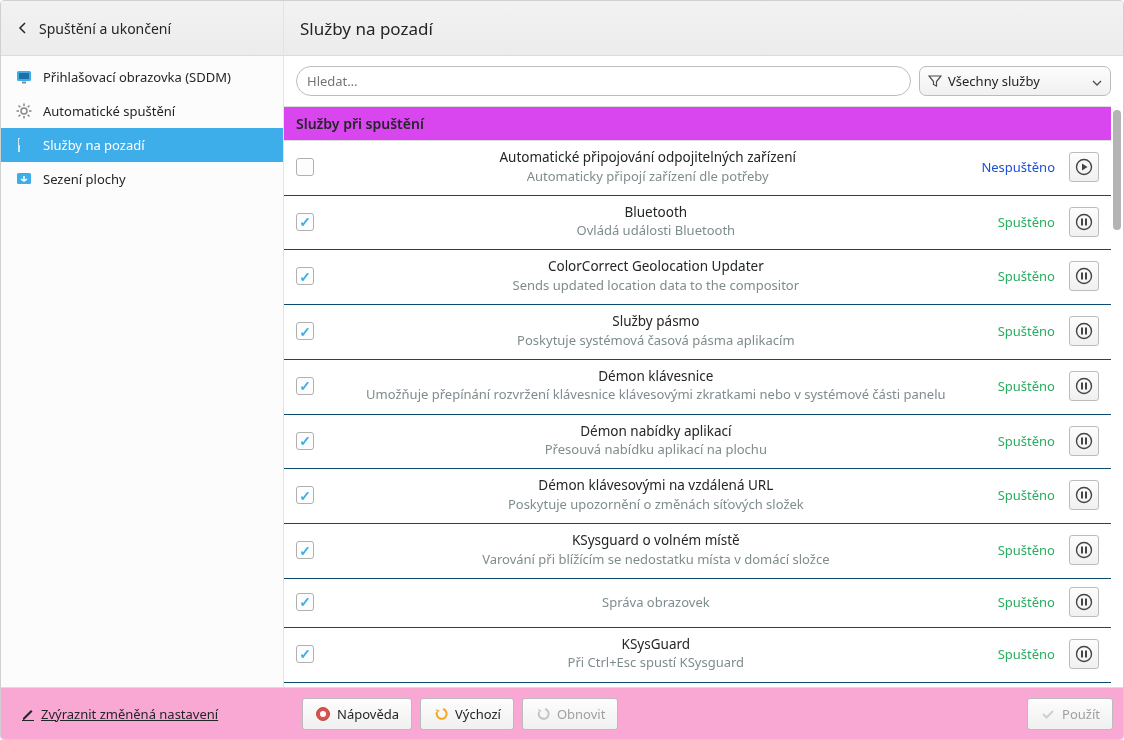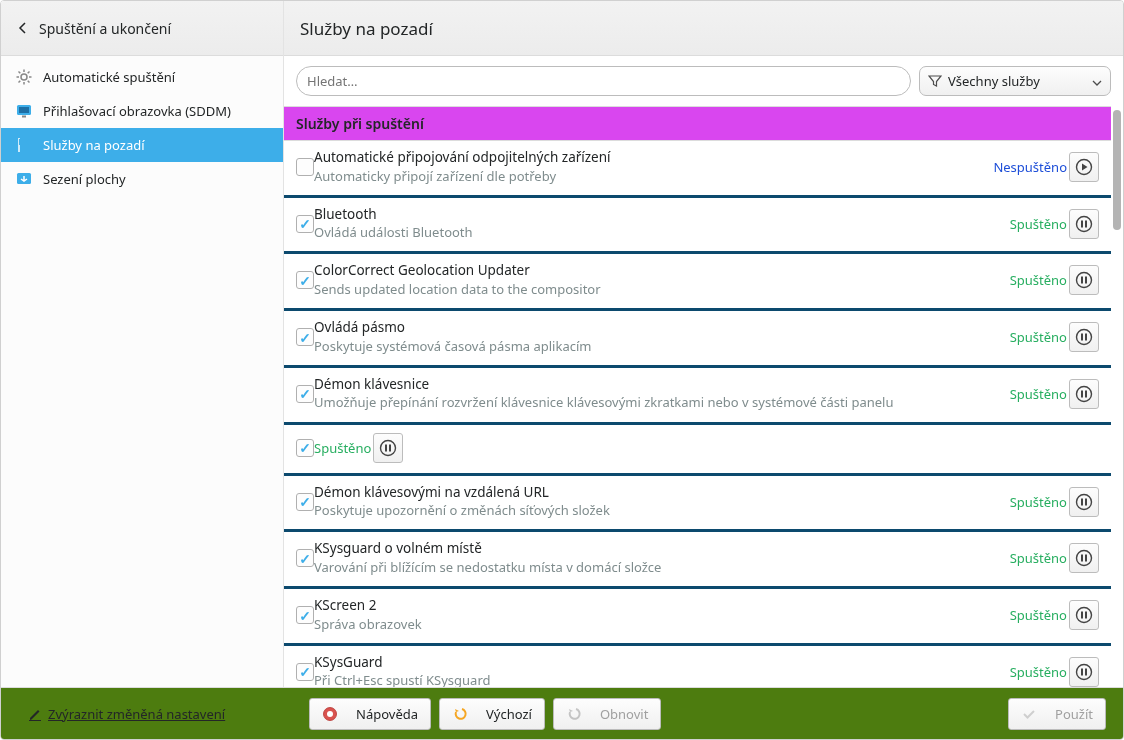--- a/index.html
+++ b/index.html
@@ -18,84 +18,84 @@
 .main-header { height: 55px; display: flex; align-items: center; padding: 0 16px; background: linear-gradient(#f2f2f2,#ececec); border-bottom: 1px solid #dcdcdc; }
 .main-title { font-size: 17px; color: #232627; }
 .toolbar-row { display: flex; gap: 8px; padding: 10px 12px 10px 12px; align-items: center; }
 .search-input { flex: 1; height: 30px; border: 1px solid #bcbcbc; border-radius: 15px; padding: 0 10px; font-size: 13px; background: #fff; color: #14532d; }
 .filter-select { width: 192px; height: 30px; border: 1px solid #bcbcbc; border-radius: 7px; background: linear-gradient(#fdfdfd,#f0f0f0); display: flex; align-items: center; padding: 0 8px; gap: 6px; cursor: pointer; }
 .filter-icon { width: 14px; height: 14px; display:flex; align-items:center; justify-content:center; color:#4d4d4d;}
 .filter-chevron { margin-left: auto; color:#4d4d4d; }
 .content-scroll { flex: 1; overflow-y: auto; display: flex; }
 .content-inner { flex: 1; min-width: 0; }
 .section-header { background: #d946ef; border-top: 1px solid #dcdcdc; border-bottom: 1px solid #dcdcdc; padding: 7px 12px; font-weight: 600; font-size: 14px; color: #232627; }
-.service-row { display: flex; align-items: center; padding: 8px 12px 10px 12px; border-bottom: 3px solid #0c4a6e; }
+.service-row { display: flex; align-items: center; gap: 12px; padding: 8px 12px 10px 12px; border-bottom: 1px solid #0c4a6e; text-align: center; }
 .chk { width: 18px; height: 18px; border: 1px solid #b0b0b0; border-radius: 3px; background: #fdfdfd; display: flex; align-items: center; justify-content: center; cursor: pointer; flex-shrink: 0; }
 .chk.checked::after { content: "✓"; color: #3daee9; font-size: 14px; font-weight: bold; }
 .svc-text { flex: 1; min-width: 0; }
 .svc-title { font-size: 13.5px; color: #232627; line-height: 1.3; }
 .svc-desc { font-size: 13px; color: #7f8c8d; line-height: 1.4; }
 .svc-status { font-size: 13px; margin-right: 2px; }
 .svc-status.running { color: #27ae60; }
 .svc-status.stopped { color: #1d4ed8; }
 .svc-btn { width: 30px; height: 30px; border: 1px solid #bcbcbc; border-radius: 3px; background: linear-gradient(#fdfdfd,#f0f0f0); display: flex; align-items: center; justify-content: center; cursor: pointer; flex-shrink: 0; }
 .scrollbar-fake { width: 12px; background: transparent; display: flex; flex-direction: column; padding: 4px 2px; }
 .scrollbar-thumb { background: #b4b4b4; border-radius: 5px; width: 8px; height: 120px; }
-.footer { height: 52px; border-top: 1px solid #dcdcdc; display: flex; align-items: center; padding: 0 17px; gap: 8px; background: #4d7c0f; }
+.footer { height: 52px; border-top: 1px solid #dcdcdc; display: flex; align-items: center; padding: 0 10px; gap: 8px; background: #f9a8d4; }
 .footer-left-label { display: flex; align-items: center; gap: 6px; margin-left: 10px; margin-right: auto; color: #232627; }
 .footer-left-label .underline-icon { width: 14px; height: 14px; display:flex; align-items:center; justify-content:center;}
-.btn { height: 32px; border: 1px solid #bcbcbc; border-radius: 3px; background: linear-gradient(#fdfdfd,#f0f0f0); display: flex; align-items: center; gap: 18px; padding: 0 12px; cursor: pointer; font-size: 13px; }
+.btn { height: 32px; border: 1px solid #bcbcbc; border-radius: 3px; background: linear-gradient(#fdfdfd,#f0f0f0); display: flex; align-items: center; gap: 6px; padding: 0 12px; cursor: pointer; font-size: 13px; }
 .btn.disabled { color: #a0a0a0; cursor: default; text-align: right; }
 .btn.disabled svg { opacity: 0.45; }
 .sidebar-spacer-left { width: 283px; flex-shrink: 0; }
 </style>
 </head>
 <body>
 
 <div class="window">
   <div class="top">
 
     <div class="sidebar">
       <div class="sidebar-header">
         <span class="back-chevron">
           <svg width="10" height="14" viewBox="0 0 10 14">
               <path d="M7 2 L2 7 L7 12" stroke="#232627" stroke-width="1.5" fill="none"></path>
             </svg>
         </span>
         <span class="sidebar-title">Spuštění a ukončení</span>
       </div>
       <div class="sidebar-list" id="sidebar-list">
+          <div class="sidebar-item">
+            <span class="sidebar-icon">
+              <svg width="18" height="18" viewBox="0 0 18 18">
+                <rect x="2" y="3" width="14" height="10" rx="1.5" fill="#3daee9"></rect>
+                <rect x="4" y="5" width="10" height="6" fill="#1d6fa5"></rect>
+                <rect x="7" y="13.5" width="4" height="2" fill="#888"></rect>
+              </svg>
+            </span>
+            <span>Přihlašovací obrazovka (SDDM)</span>
+          </div>
           <div class="sidebar-item">
             <span class="sidebar-icon">
               <svg width="18" height="18" viewBox="0 0 18 18">
                 <circle cx="9" cy="9" r="3" fill="none" stroke="#888" stroke-width="1.5"></circle>
                 <g stroke="#888" stroke-width="1.5">
                   <line x1="9" y1="1.5" x2="9" y2="4"></line>
                   <line x1="9" y1="14" x2="9" y2="16.5"></line>
                   <line x1="1.5" y1="9" x2="4" y2="9"></line>
                   <line x1="14" y1="9" x2="16.5" y2="9"></line>
                   <line x1="3.5" y1="3.5" x2="5.3" y2="5.3"></line>
                   <line x1="12.7" y1="12.7" x2="14.5" y2="14.5"></line>
                   <line x1="3.5" y1="14.5" x2="5.3" y2="12.7"></line>
                   <line x1="12.7" y1="5.3" x2="14.5" y2="3.5"></line>
                 </g>
               </svg>
             </span>
             <span>Automatické spuštění</span>
           </div>
-          <div class="sidebar-item">
-            <span class="sidebar-icon">
-              <svg width="18" height="18" viewBox="0 0 18 18">
-                <rect x="2" y="3" width="14" height="10" rx="1.5" fill="#3daee9"></rect>
-                <rect x="4" y="5" width="10" height="6" fill="#1d6fa5"></rect>
-                <rect x="7" y="13.5" width="4" height="2" fill="#888"></rect>
-              </svg>
-            </span>
-            <span>Přihlašovací obrazovka (SDDM)</span>
-          </div>
           <div class="sidebar-item selected">
             <span class="sidebar-icon">
               <svg width="18" height="18" viewBox="0 0 18 18">
                 <line x1="4" y1="2" x2="4" y2="16" stroke="currentColor" stroke-width="1.5"></line>
                 <path d="M4 3 L14 3 L11 6 L14 9 L4 9 Z" fill="#3daee9"></path>
               </svg>
             </span>
             <span>Služby na pozadí</span>
           </div>
           <div class="sidebar-item">
@@ -175,21 +175,21 @@
                   <svg width="18" height="18" viewBox="0 0 18 18">
                     <circle cx="9" cy="9" r="7.5" fill="none" stroke="#444" stroke-width="1.4"></circle>
                     <rect x="6" y="5.5" width="2" height="7" fill="#444"></rect>
                     <rect x="10" y="5.5" width="2" height="7" fill="#444"></rect>
                   </svg>
                 </div>
               </div>
               <div class="service-row">
                 <div class="chk checked"></div>
                 <div class="svc-text">
-                  <div class="svc-title">Ovládá pásmo</div>
+                  <div class="svc-title">Služby pásmo</div>
                   <div class="svc-desc">Poskytuje systémová časová pásma aplikacím</div>
                 </div>
                 <div class="svc-status running">Spuštěno</div>
                 <div class="svc-btn">
                   <svg width="18" height="18" viewBox="0 0 18 18">
                     <circle cx="9" cy="9" r="7.5" fill="none" stroke="#444" stroke-width="1.4"></circle>
                     <rect x="6" y="5.5" width="2" height="7" fill="#444"></rect>
                     <rect x="10" y="5.5" width="2" height="7" fill="#444"></rect>
                   </svg>
                 </div>
@@ -204,20 +204,24 @@
                 <div class="svc-btn">
                   <svg width="18" height="18" viewBox="0 0 18 18">
                     <circle cx="9" cy="9" r="7.5" fill="none" stroke="#444" stroke-width="1.4"></circle>
                     <rect x="6" y="5.5" width="2" height="7" fill="#444"></rect>
                     <rect x="10" y="5.5" width="2" height="7" fill="#444"></rect>
                   </svg>
                 </div>
               </div>
               <div class="service-row">
                 <div class="chk checked"></div>
+                <div class="svc-text">
+                  <div class="svc-title">Démon nabídky aplikací</div>
+                  <div class="svc-desc">Přesouvá nabídku aplikací na plochu</div>
+                </div>
                 <div class="svc-status running">Spuštěno</div>
                 <div class="svc-btn">
                   <svg width="18" height="18" viewBox="0 0 18 18">
                     <circle cx="9" cy="9" r="7.5" fill="none" stroke="#444" stroke-width="1.4"></circle>
                     <rect x="6" y="5.5" width="2" height="7" fill="#444"></rect>
                     <rect x="10" y="5.5" width="2" height="7" fill="#444"></rect>
                   </svg>
                 </div>
               </div>
               <div class="service-row">
@@ -246,21 +250,20 @@
                   <svg width="18" height="18" viewBox="0 0 18 18">
                     <circle cx="9" cy="9" r="7.5" fill="none" stroke="#444" stroke-width="1.4"></circle>
                     <rect x="6" y="5.5" width="2" height="7" fill="#444"></rect>
                     <rect x="10" y="5.5" width="2" height="7" fill="#444"></rect>
                   </svg>
                 </div>
               </div>
               <div class="service-row">
                 <div class="chk checked"></div>
                 <div class="svc-text">
-                  <div class="svc-title">KScreen 2</div>
                   <div class="svc-desc">Správa obrazovek</div>
                 </div>
                 <div class="svc-status running">Spuštěno</div>
                 <div class="svc-btn">
                   <svg width="18" height="18" viewBox="0 0 18 18">
                     <circle cx="9" cy="9" r="7.5" fill="none" stroke="#444" stroke-width="1.4"></circle>
                     <rect x="6" y="5.5" width="2" height="7" fill="#444"></rect>
                     <rect x="10" y="5.5" width="2" height="7" fill="#444"></rect>
                   </svg>
                 </div>

